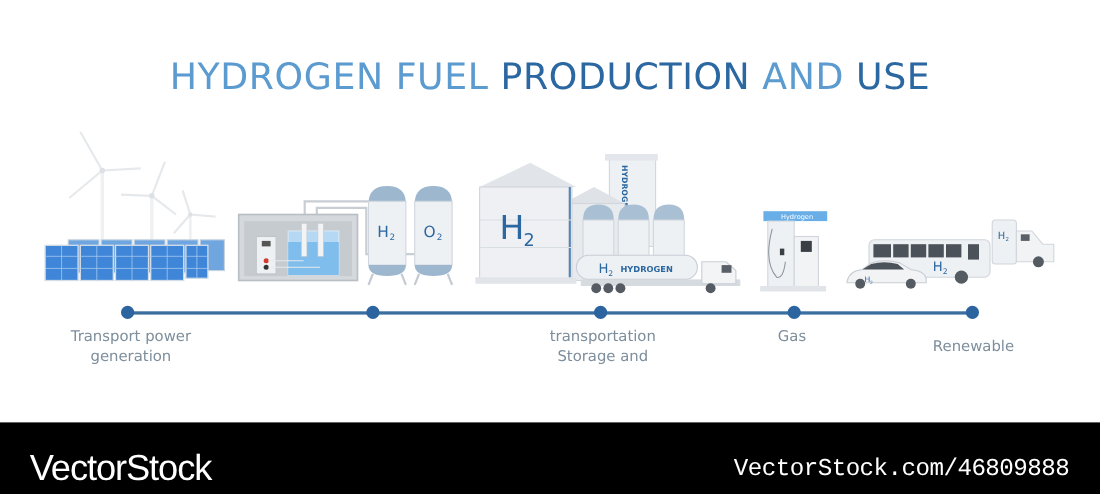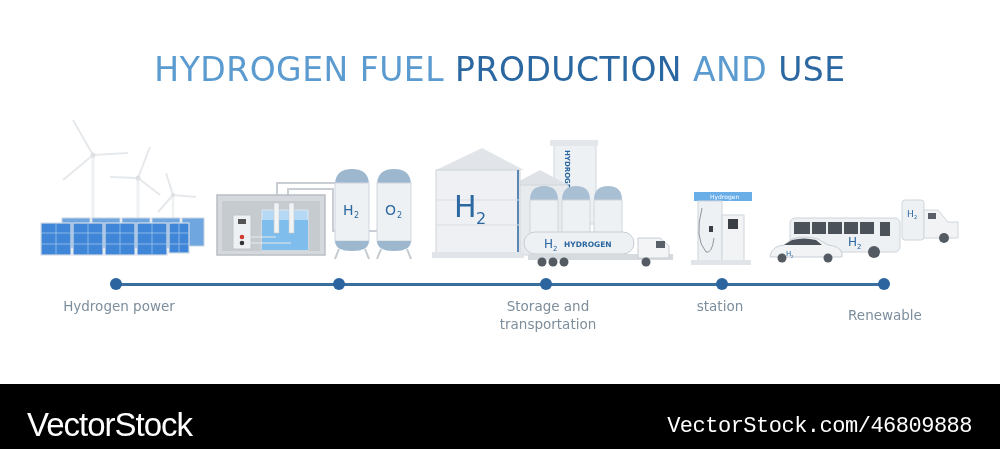--- a/index.html
+++ b/index.html
@@ -190,28 +190,29 @@
   </svg>
 
   <div class="timeline"></div>
   <div class="dot" style="left:116px"></div>
   <div class="dot" style="left:339px"></div>
   <div class="dot" style="left:546px"></div>
   <div class="dot" style="left:722px"></div>
   <div class="dot" style="left:884px"></div>
 
   <div class="label" style="left:119px">
-    <div>Hydrogen power</div>
+    <div>Transport power</div>
+    <div>generation</div>
   </div>
   <div class="label" style="left:548px">
+    <div>transportation</div>
     <div>Storage and</div>
-    <div>transportation</div>
   </div>
   <div class="label" style="left:720px">
-    <div>station</div>
+    <div>Gas</div>
   </div>
   <div class="label" style="left:885px;top:306px">
     <div>Renewable</div>
   </div>
 </div>
 
 <div class="footer">
   <div class="brand">VectorStock</div>
   <div class="ref">VectorStock.com/46809888</div>
 </div>

